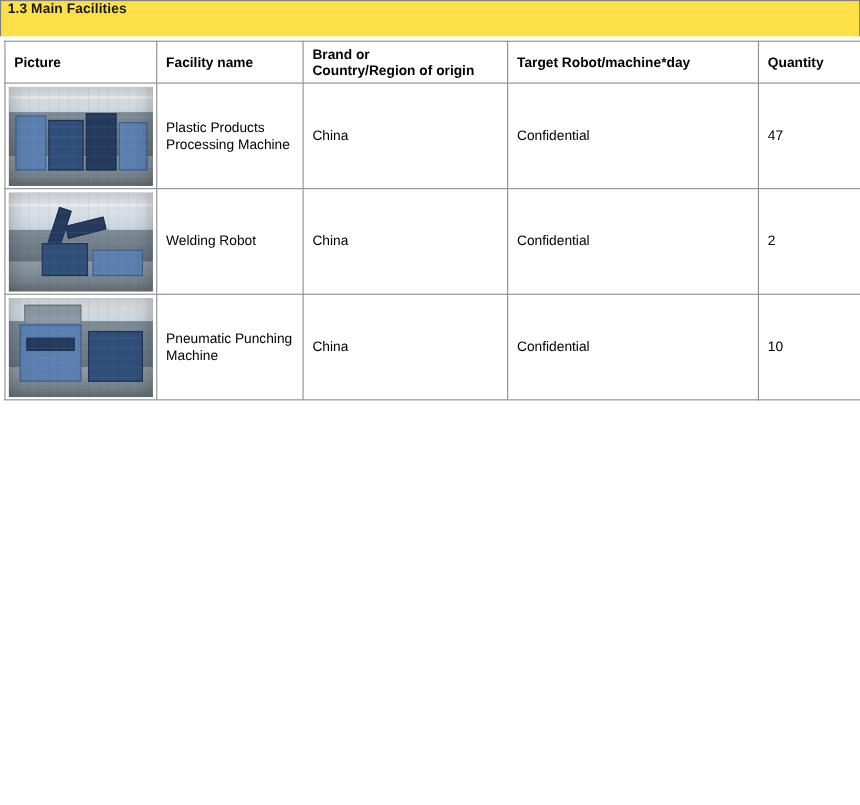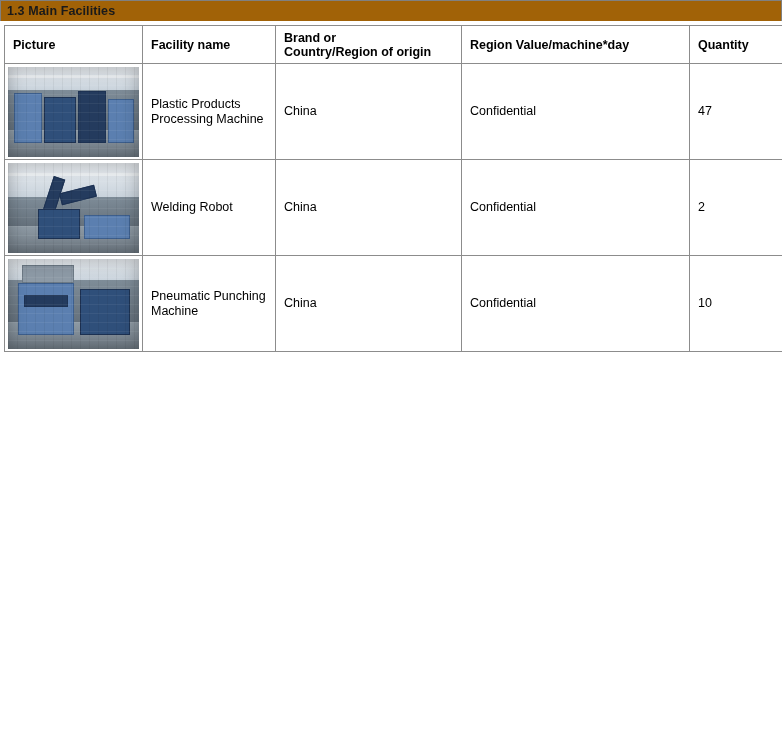--- a/index.html
+++ b/index.html
@@ -15,27 +15,27 @@
     -webkit-font-smoothing: antialiased;
   }
   .page {
     width: 782px;
     height: 732px;
     position: relative;
     box-sizing: border-box;
   }
   
   .section-bar {
-    background: #a16207;
+    background: #fde047;
     border: 1px solid #808080;
     border-bottom: none;
-    height: 21px;
+    height: 33px;
     box-sizing: border-box;
     display: flex;
-    align-items: center;
+    align-items: flex-start;
     padding-left: 6px;
   }
   .section-bar .title {
     font-size: 12.5px;
     font-weight: bold;
     color: #1a1a1a;
     letter-spacing: 0.1px;
   }
   
   table.facilities {
@@ -159,21 +159,21 @@
       <col class="c-qty">
     </colgroup>
     <thead>
       <tr>
         <th>Picture</th>
         <th>Facility name</th>
         <th>
           <span>Brand or</span><br>
           <span>Country/Region of origin</span>
         </th>
-        <th>Region Value/machine*day</th>
+        <th>Target Robot/machine*day</th>
         <th>Quantity</th>
       </tr>
     </thead>
     <tbody>
 
 
 
 
       <tr class="data-row">
         <td class="pic-cell">

